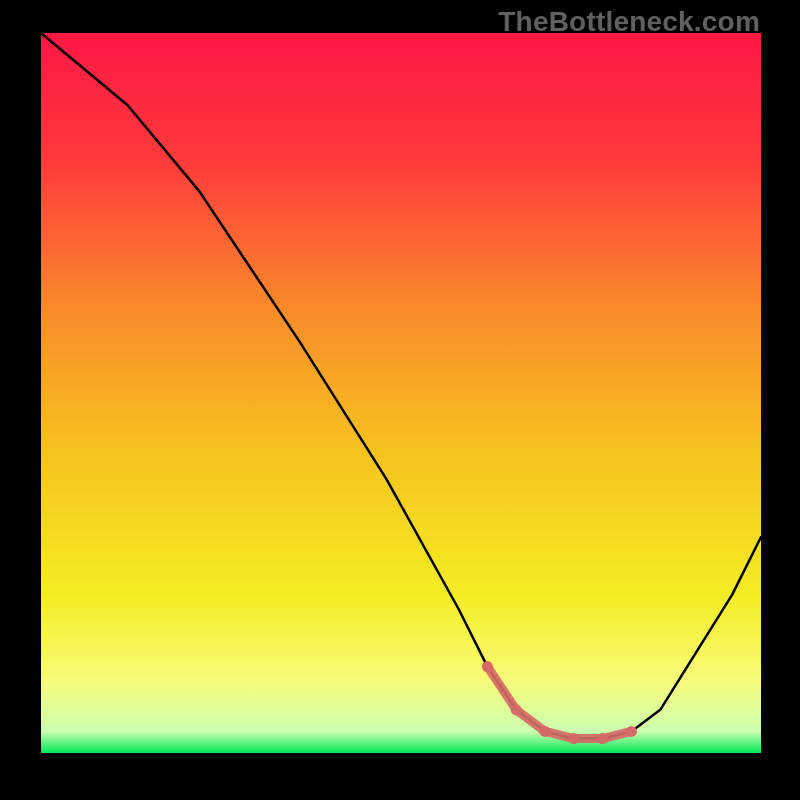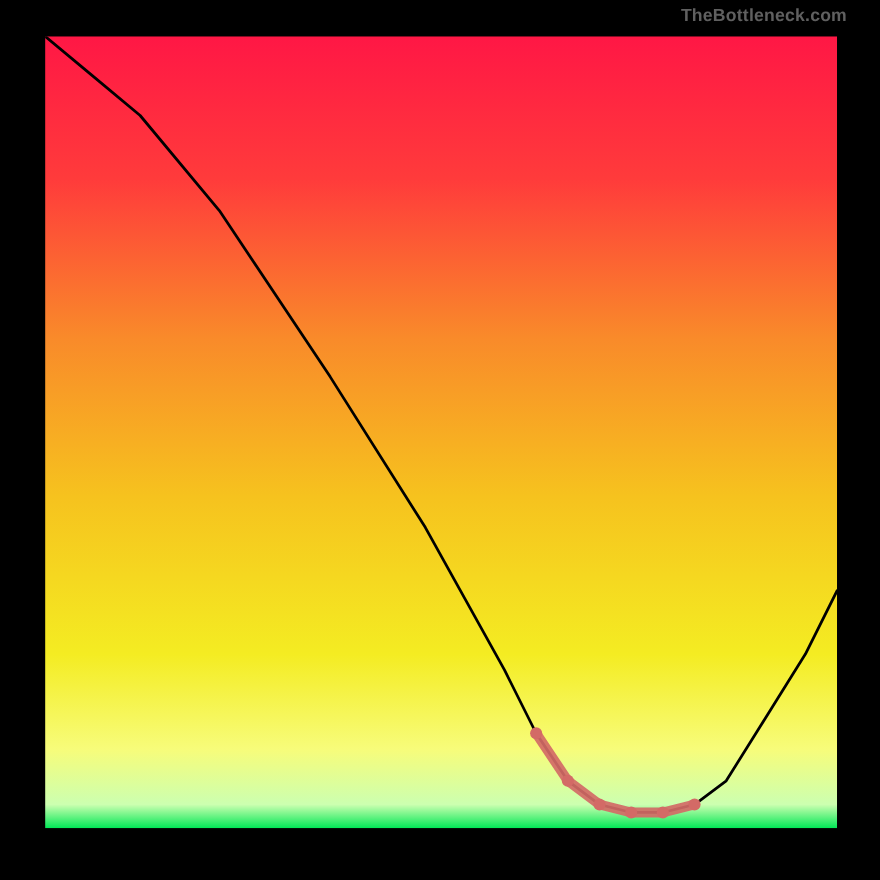--- a/index.html
+++ b/index.html
@@ -21,23 +21,23 @@
     position: absolute;
     left: 0;
     top: 0;
     width: 720px;
     height: 720px;
     display: block;
   }
   .watermark {
     position: absolute;
     top: 6px;
-    right: 30px;
+    right: 40px;
     font-family: Arial, Helvetica, sans-serif;
-    font-size: 16px;
+    font-size: 28px;
     font-weight: 600;
     color: #606060;
     letter-spacing: 0.2px;
   }
 </style>
 </head>
 <body>
 
 <div class="frame">
   <svg class="plot" viewBox="0 0 720 720" preserveAspectRatio="none">

